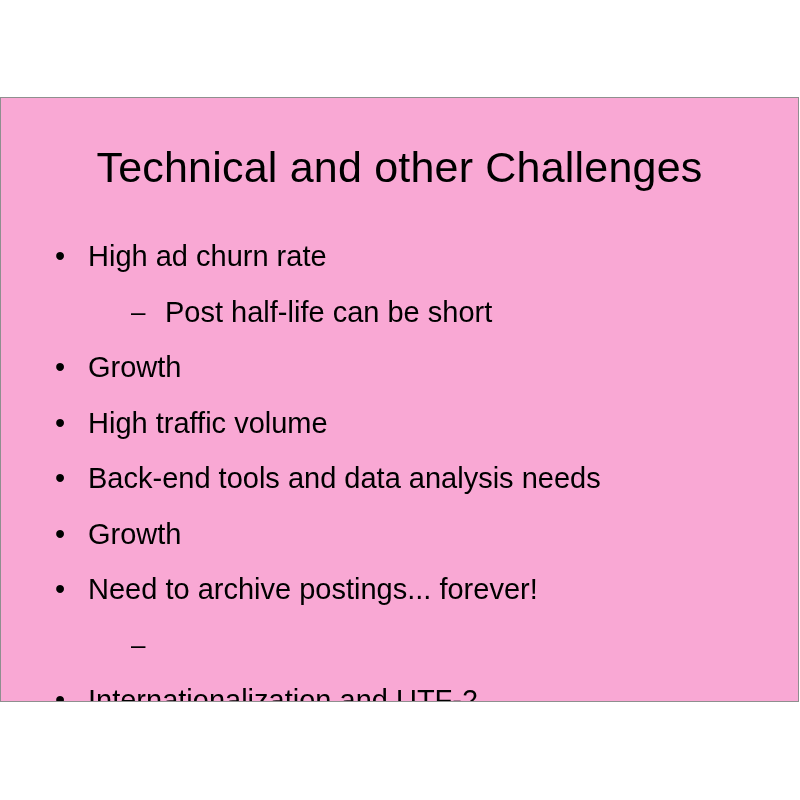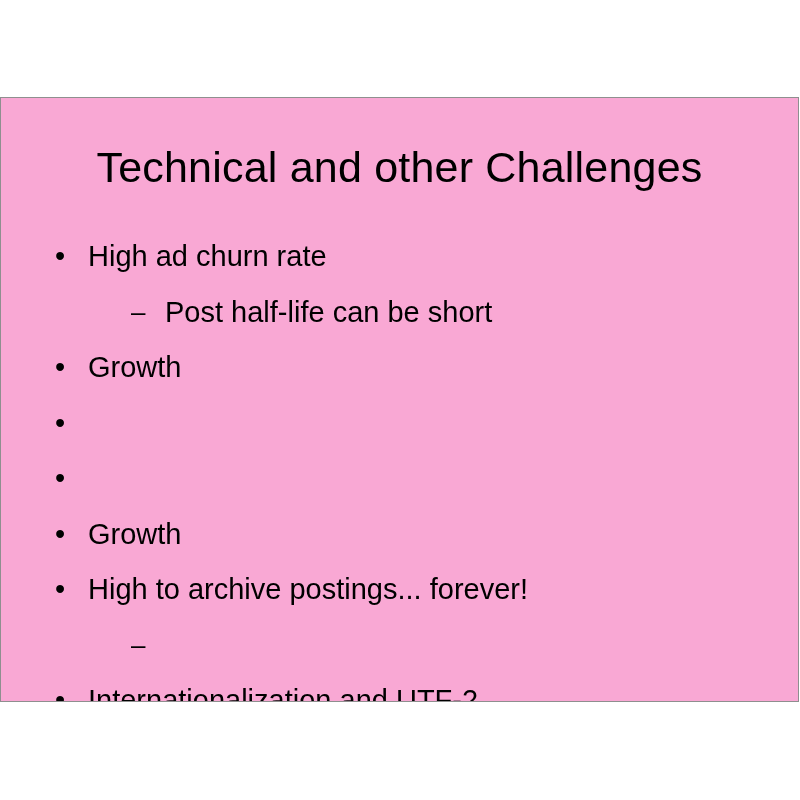--- a/index.html
+++ b/index.html
@@ -74,31 +74,33 @@
       <div class="bullet-row lvl2">
     <span class="marker">–</span>
     <span class="text">Post half-life can be short</span>
   </div>
       <div class="bullet-row lvl1">
     <span class="marker">•</span>
     <span class="text">Growth</span>
   </div>
       <div class="bullet-row lvl1">
     <span class="marker">•</span>
+    <span class="text">High traffic volume</span>
   </div>
       <div class="bullet-row lvl1">
     <span class="marker">•</span>
+    <span class="text">Back-end tools and data analysis needs</span>
   </div>
       <div class="bullet-row lvl1">
     <span class="marker">•</span>
     <span class="text">Growth</span>
   </div>
       <div class="bullet-row lvl1">
     <span class="marker">•</span>
-    <span class="text">High to archive postings... forever!</span>
+    <span class="text">Need to archive postings... forever!</span>
   </div>
       <div class="bullet-row lvl2">
     <span class="marker">–</span>
   </div>
       <div class="bullet-row lvl1">
     <span class="marker">•</span>
     <span class="text">Internationalization and UTF-2</span>
   </div>
     </div>
 </div>

